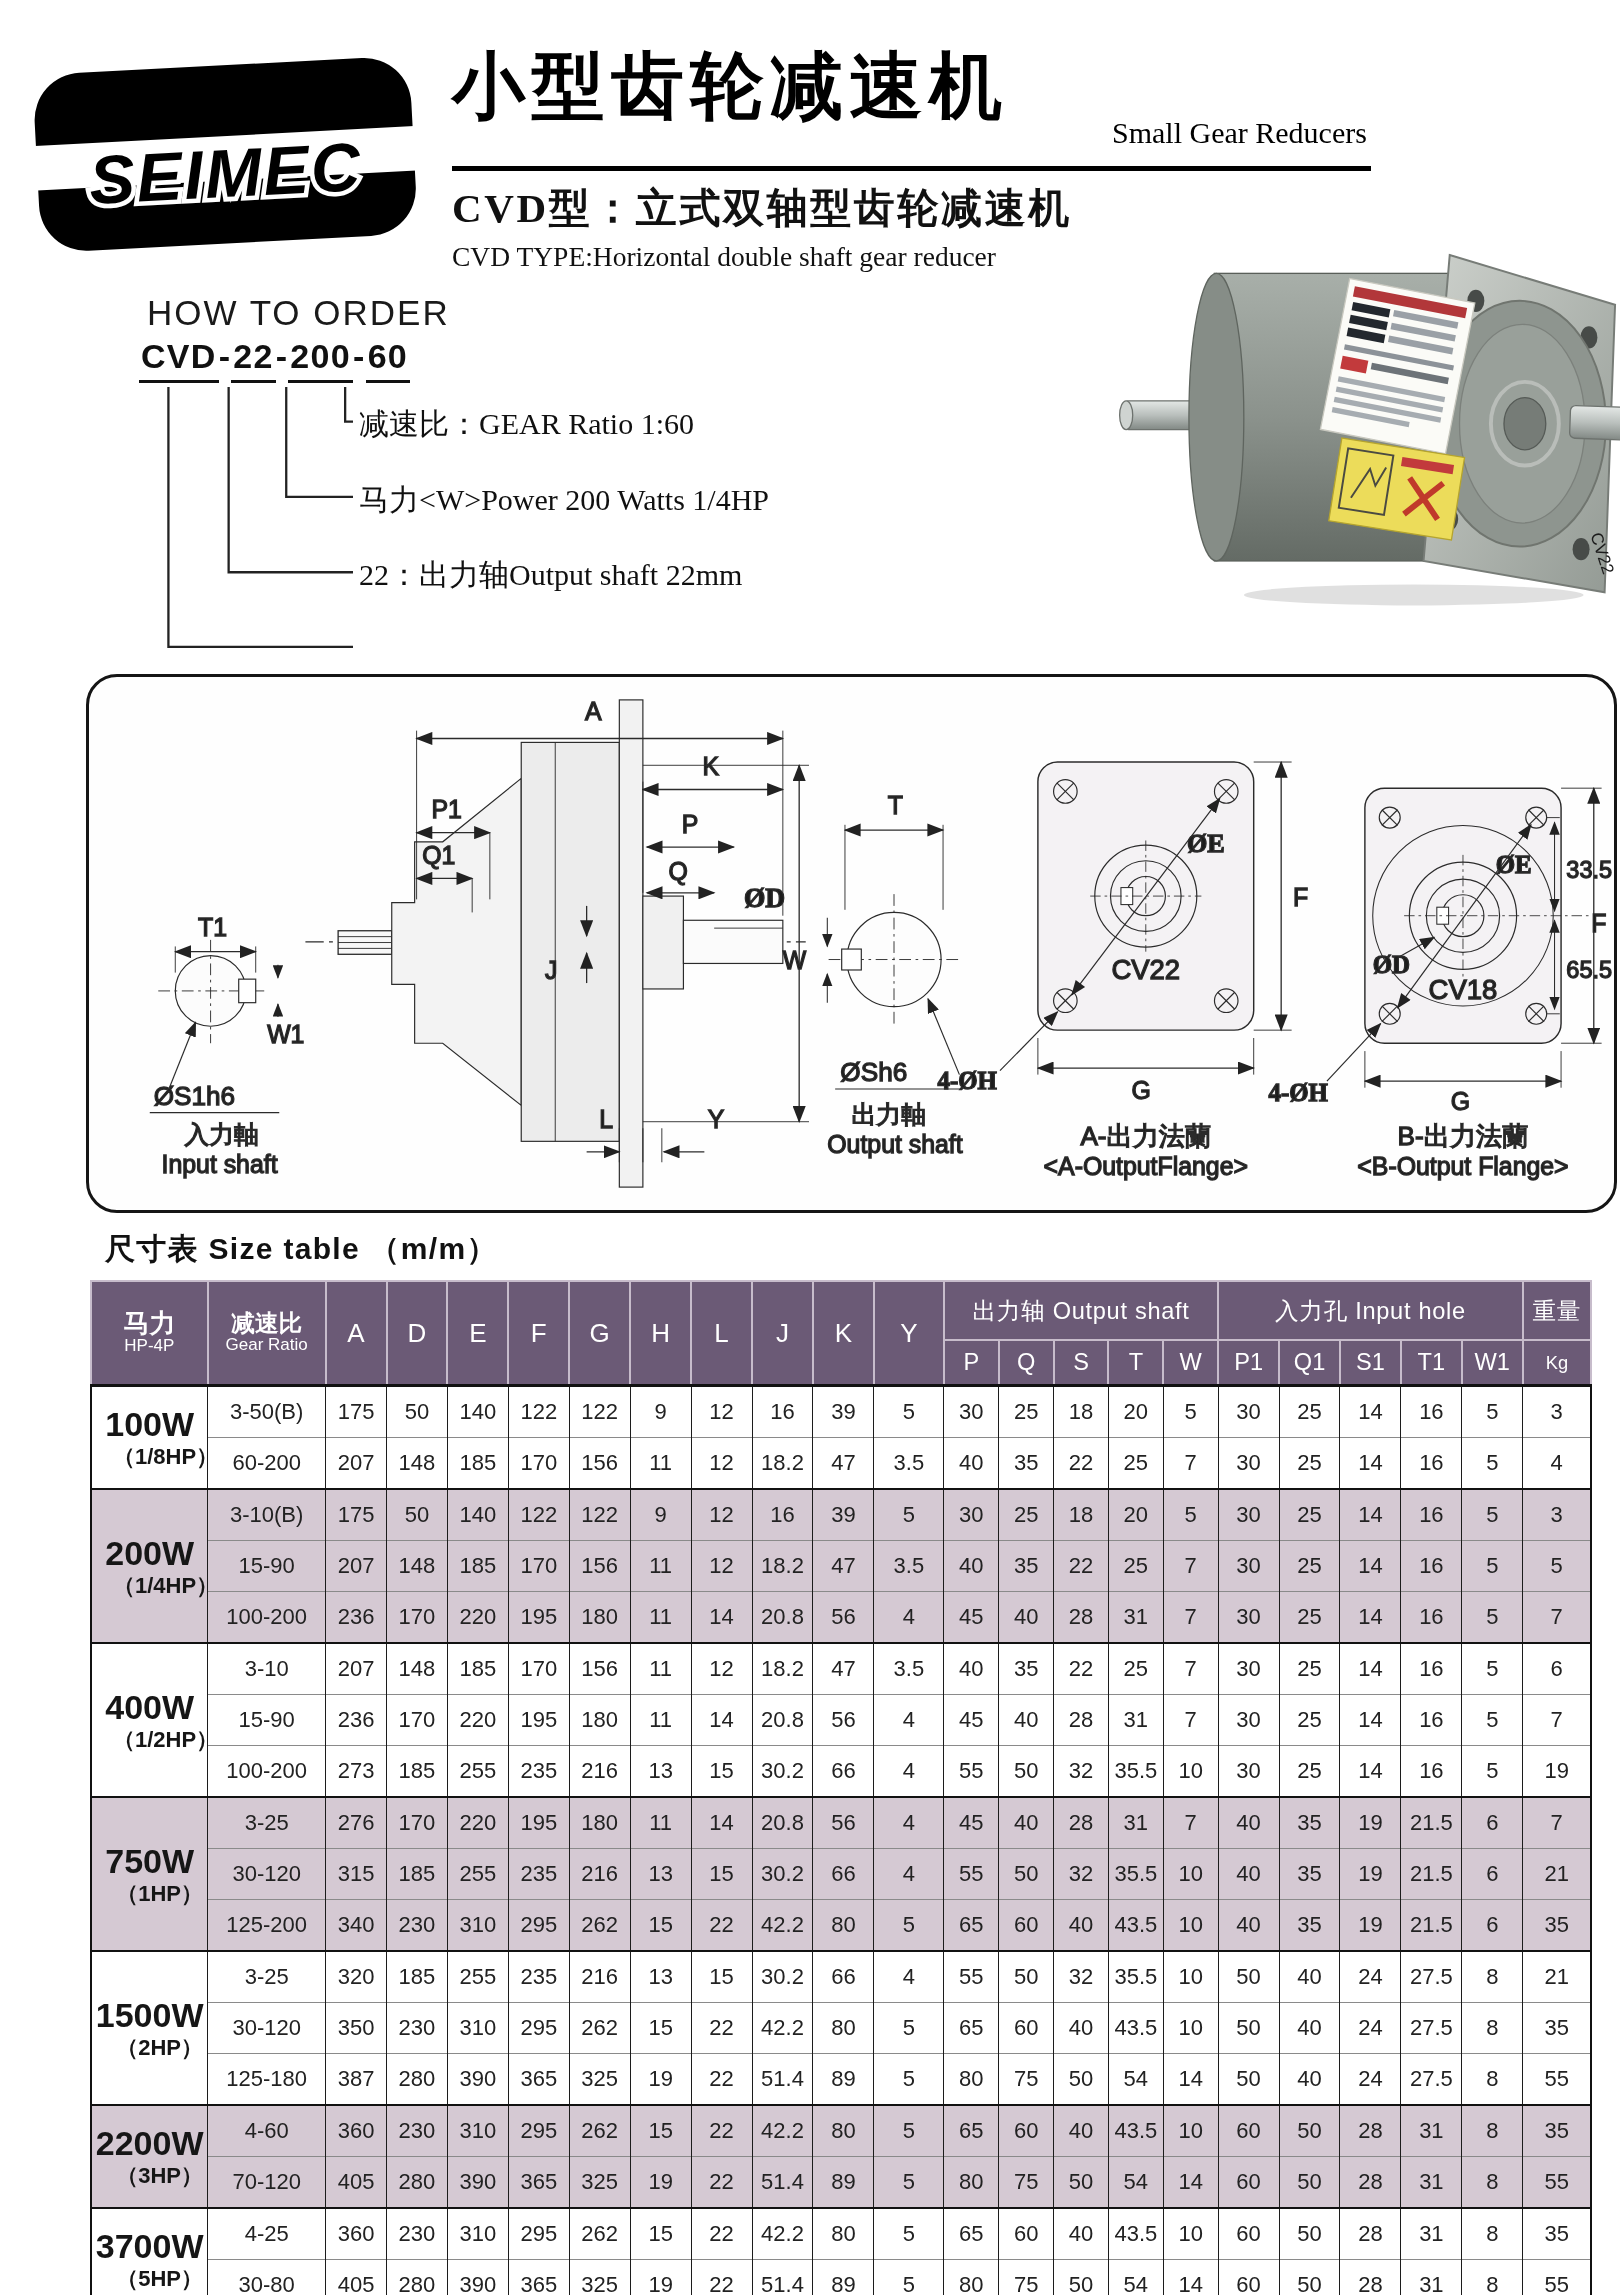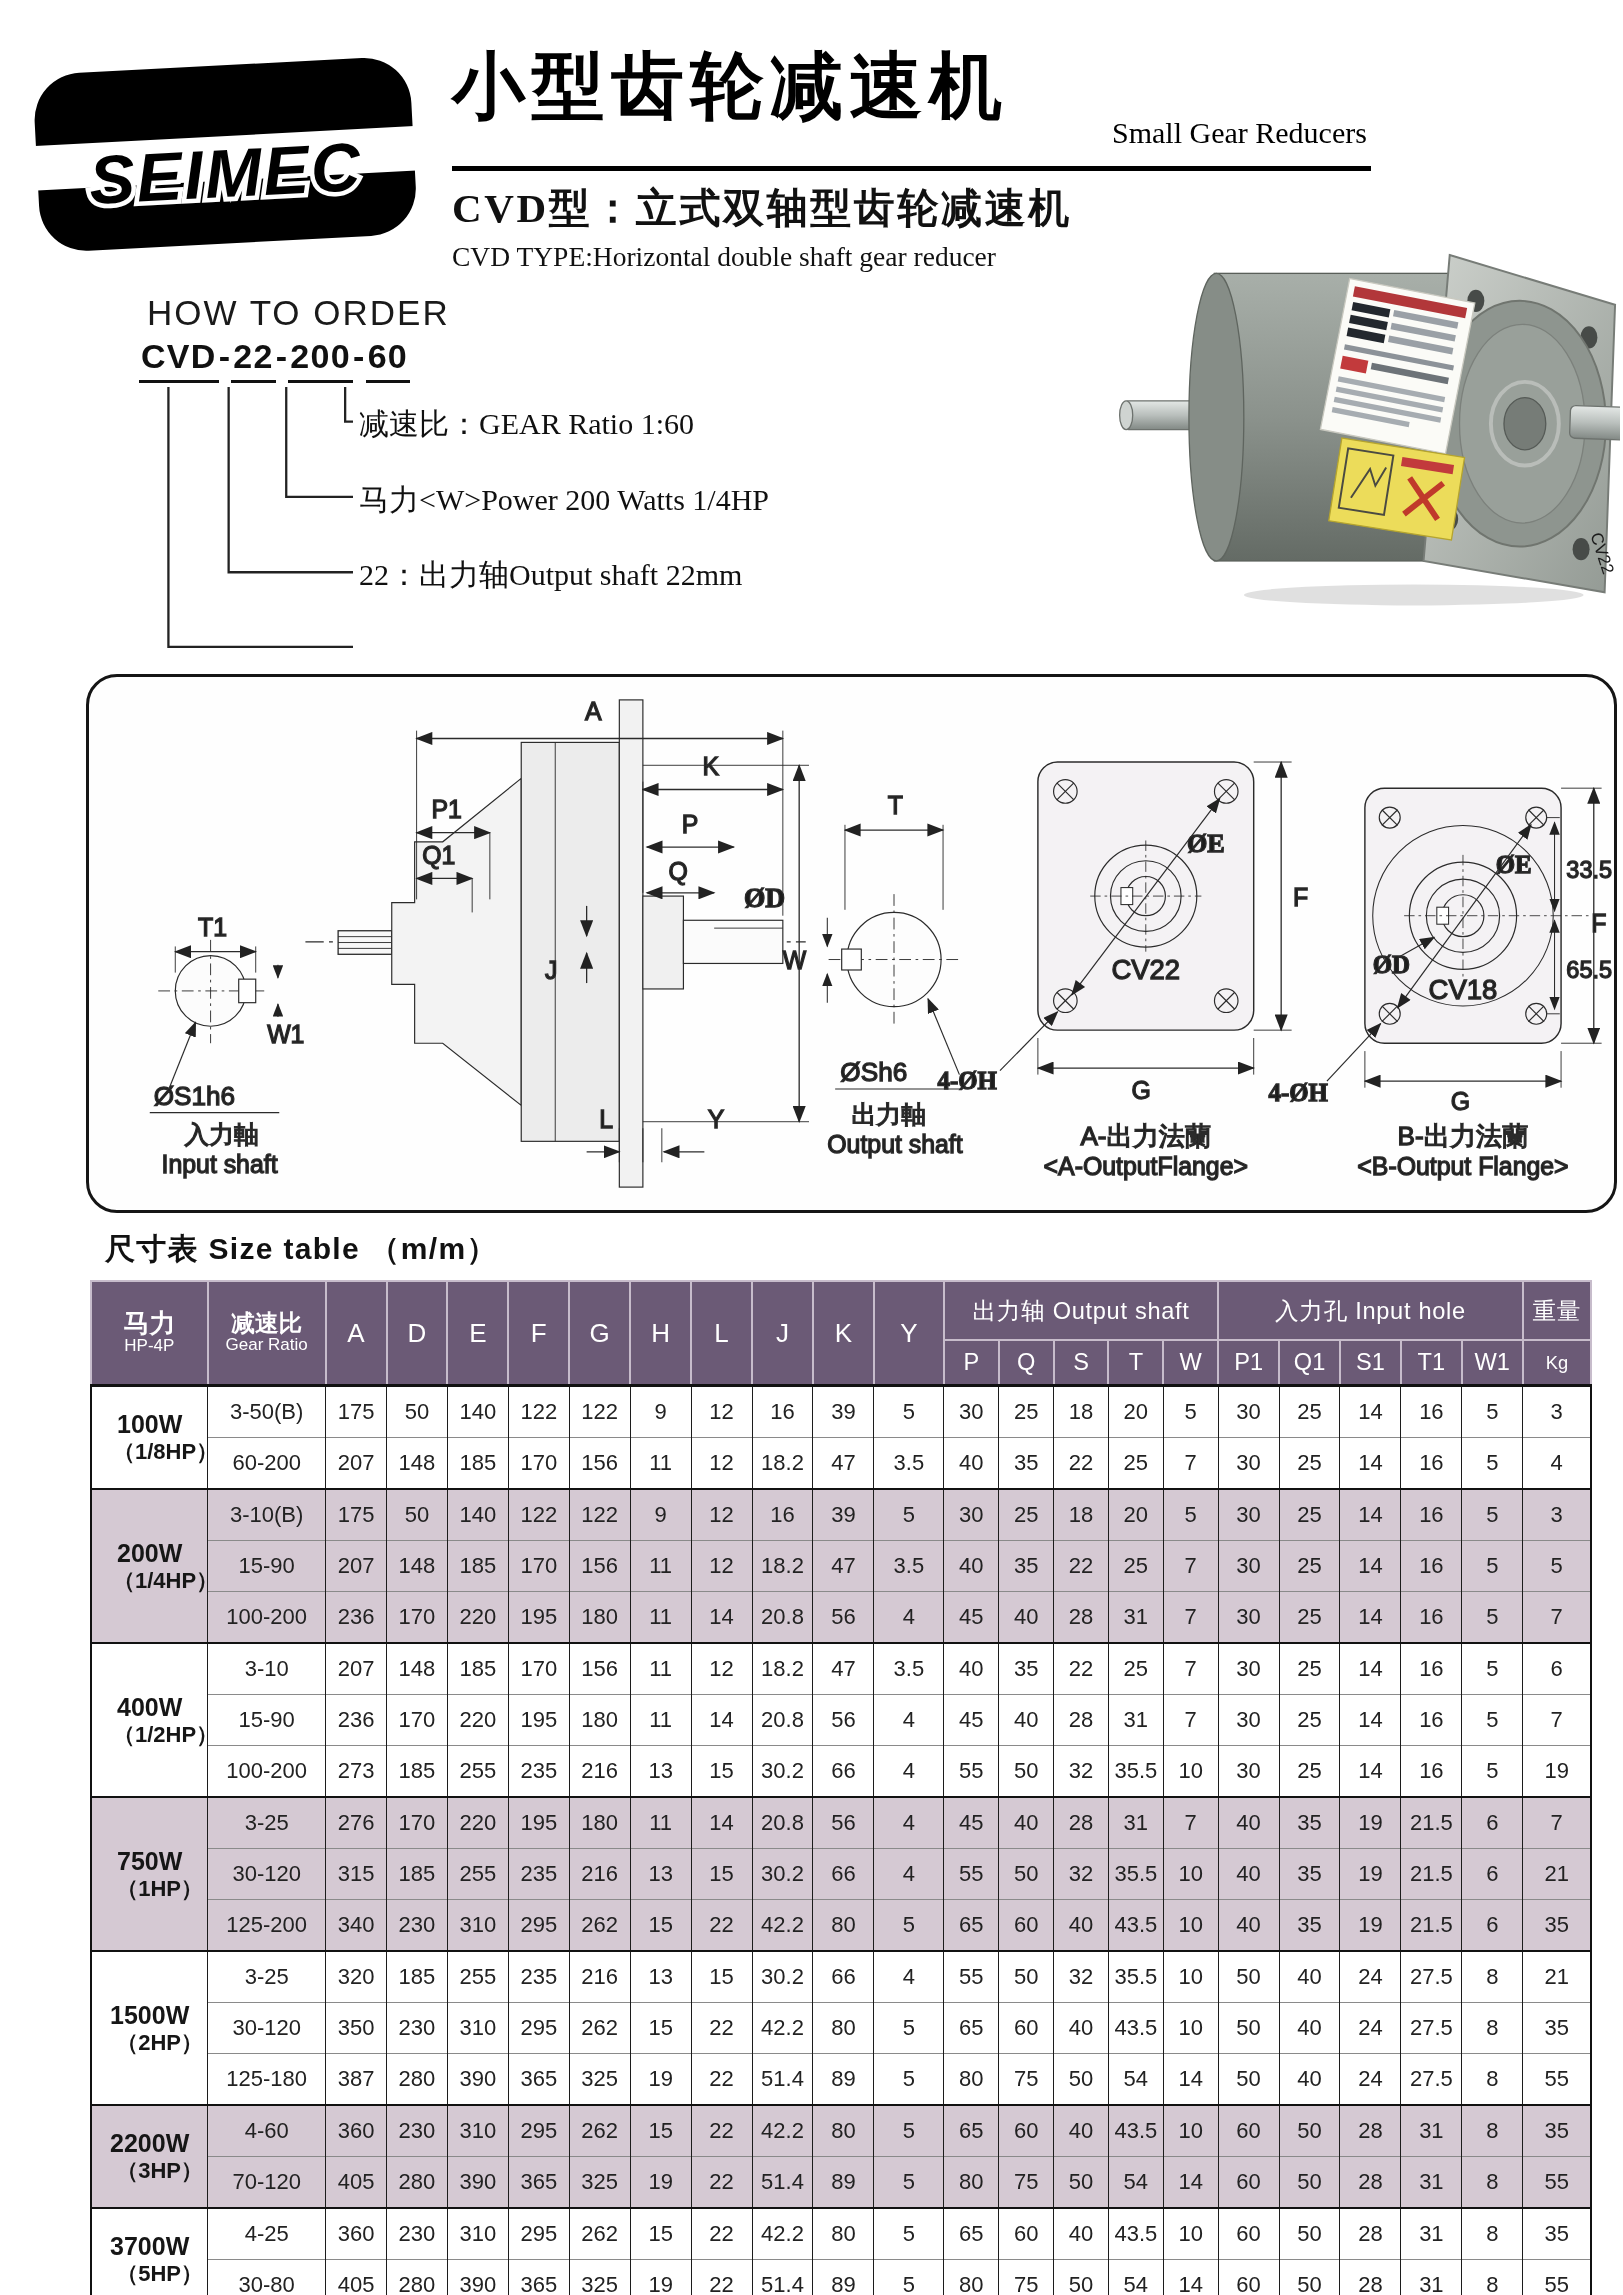--- a/index.html
+++ b/index.html
@@ -28,21 +28,21 @@
   table.size thead tr.h2 th{height:41px;font-size:23.6px;}
   .th-big{font-size:26px;font-weight:bold;line-height:1.05;}
   .th-small{font-size:17px;line-height:1.1;}
   .th-letter{font-size:26px;}
   .th-group{font-size:23.6px;letter-spacing:0.7px;}
   table.size thead{border-bottom:3.3px solid #111;}
   table.size td{border-left:1.3px solid #1c1c1c;border-right:1.3px solid #1c1c1c;border-top:1.3px solid #8a8a8a;
                 height:48px;font-size:22px;color:#222;background:#fff;}
   table.size tr.group-start td{border-top:2.6px solid #111;}
   table.size tr.shaded td{background:#d5c9d3;}
-  td.power-cell .power-w{font-size:25px;font-weight:bold;color:#161616;line-height:1.15;}
+  td.power-cell .power-w{font-size:34px;font-weight:bold;color:#161616;line-height:1.15;}
   td.power-cell .power-hp{font-size:22px;font-weight:bold;color:#161616;line-height:1.15;padding-left:20px;}
   td.ratio-cell{font-size:22px;}
   
   svg text{fill:#1c1c1c;font-family:"Liberation Sans","DejaVu Sans",sans-serif;}
   .t-serif{font-family:"Liberation Serif","DejaVu Serif",serif;font-weight:bold;}
 </style>
 </head>
 <body>
 
 <div id="page">

